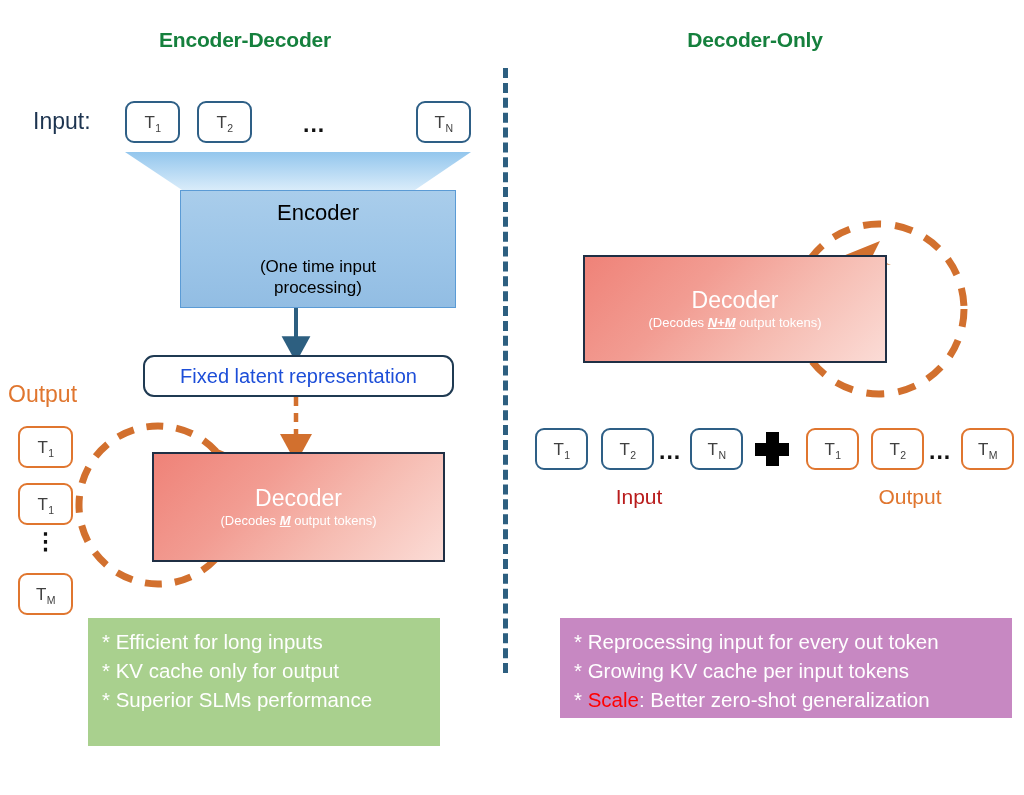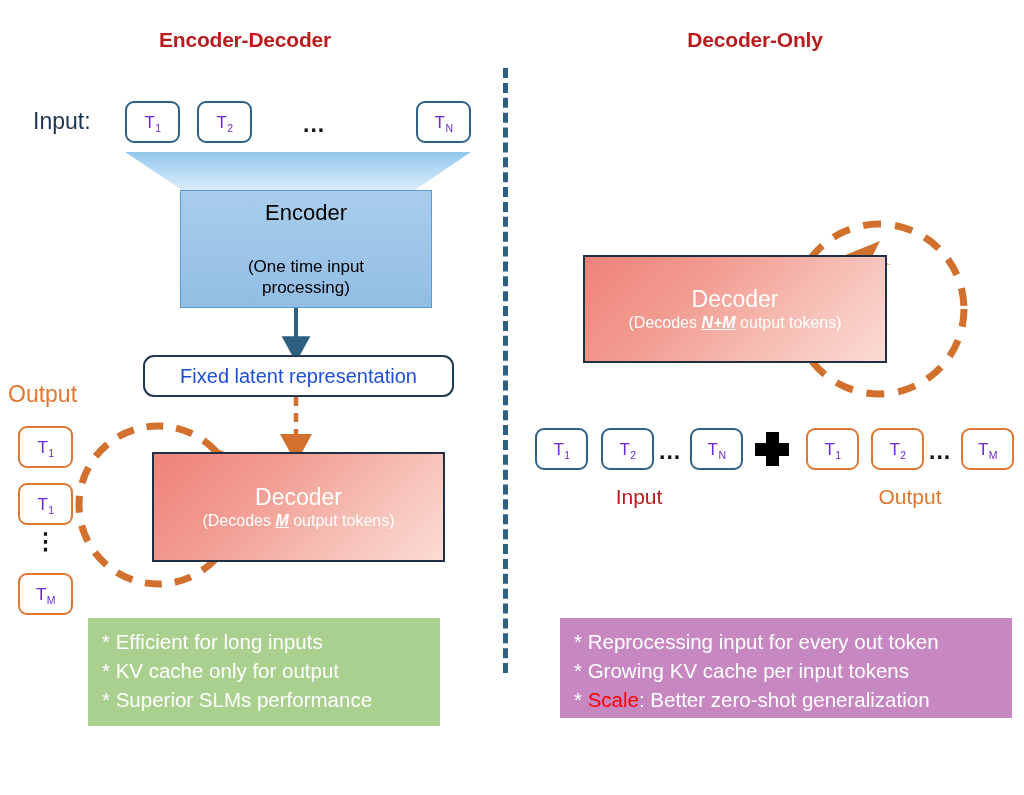--- a/index.html
+++ b/index.html
@@ -16,41 +16,41 @@
     height: 795px;
     background: #ffffff;
     overflow: hidden;
   }
   .abs { position: absolute; }
 
   
   .panel-title {
     font-weight: bold;
     font-size: 21px;
-    color: #b91c1c;
+    color: #15803d;
     text-align: center;
     letter-spacing: -0.2px;
   }
 
   
   .divider {
     border-left: 5px dashed #2d5f80;
     height: 605px;
   }
 
   
   .token {
     box-sizing: border-box;
     border-radius: 9px;
     background: #ffffff;
     display: flex;
     align-items: center;
     justify-content: center;
     font-size: 17px;
-    color: #6d28d9;
+    color: #404040;
     line-height: 1;
   }
   .token.blue  { border: 2.4px solid #2e5f86; }
   .token.orange{ border: 2.4px solid #e0762f; }
   .token sub {
     font-size: 10.5px;
     vertical-align: baseline;
     position: relative;
     top: 4px;
     left: 0.5px;
@@ -127,21 +127,21 @@
     flex-direction: column;
     align-items: center;
     justify-content: center;
     color: #ffffff;
   }
   .decoder-title {
     font-size: 23px;
     line-height: 1.2;
   }
   .decoder-sub {
-    font-size: 16px;
+    font-size: 13px;
     line-height: 1.2;
     text-align: center;
   }
   .decoder-sub b {
     font-weight: bold;
     font-style: italic;
     text-decoration: underline;
   }
 
   
@@ -218,21 +218,21 @@
     <span>T<sub>1</sub></span>
   </div>
   <div class="abs token blue" style="left:197px; top:101px; width:55px; height:42px;">
     <span>T<sub>2</sub></span>
   </div>
   <div class="abs ellipsis-h" style="left:303px; top:113px;">...</div>
   <div class="abs token blue" style="left:416px; top:101px; width:55px; height:42px;">
     <span>T<sub>N</sub></span>
   </div>
 
-  <div class="abs encoder-box" style="left:180px; top:190px; width:252px; height:118px;gap:32px;">
+  <div class="abs encoder-box" style="left:180px; top:190px; width:276px; height:118px;gap:32px;">
     <div class="encoder-title">Encoder</div>
     <div class="encoder-sub">
       <div>(One time input</div>
       <div>processing)</div>
     </div>
   </div>
 
   <div class="abs latent-pill" style="left:143px; top:355px; width:311px; height:42px;">
     <span>Fixed latent representation</span>
   </div>
@@ -248,21 +248,21 @@
   <div class="abs ellipsis-v" style="left:18px; top:530px; width:55px;">⋮</div>
   <div class="abs token orange" style="left:18px; top:573px; width:55px; height:42px;">
     <span>T<sub>M</sub></span>
   </div>
 
   <div class="abs decoder-box" style="left:152px; top:452px; width:293px; height:110px;">
     <div class="decoder-title">Decoder</div>
     <div class="decoder-sub"><span>(Decodes </span><b>M</b><span> output tokens)</span></div>
   </div>
 
-  <div class="abs note-box note-green" style="left:88px; top:618px; width:352px; height:108px;">
+  <div class="abs note-box note-green" style="left:88px; top:618px; width:352px; height:128px;">
     <div>* Efficient for long inputs</div>
     <div>* KV cache only for output</div>
     <div>* Superior SLMs performance</div>
   </div>
 
   <div class="abs panel-title" style="left:635px; top:28px; width:240px;">Decoder-Only</div>
 
   <div class="abs decoder-box" style="left:583px; top:255px; width:304px; height:108px;">
     <div class="decoder-title">Decoder</div>
     <div class="decoder-sub"><span>(Decodes </span><b>N+M</b><span> output tokens)</span></div>

